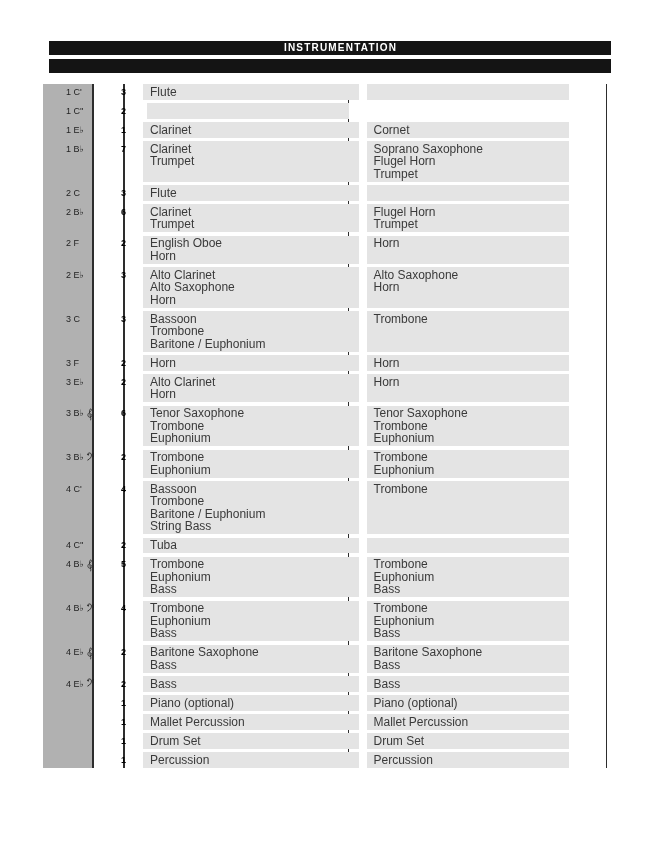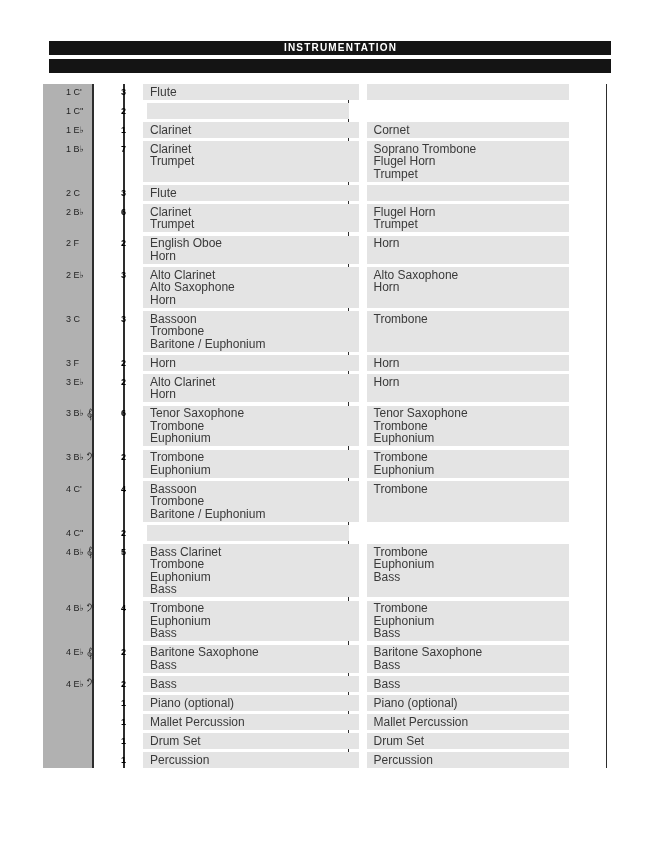--- a/index.html
+++ b/index.html
@@ -105,21 +105,21 @@
         <div class="trow">
           <div class="label-cell">
             <span>1 B♭</span>
           </div>
           <div class="count-cell">7</div>
           <div class="inst-cell h-cell">
             <div>Clarinet</div>
             <div>Trumpet</div>
           </div>
           <div class="inst-cell f-cell">
-            <div>Soprano Trombone</div>
+            <div>Soprano Saxophone</div>
             <div>Flugel Horn</div>
             <div>Trumpet</div>
           </div>
         </div>
         <div class="trow">
           <div class="label-cell">
             <span>2 C</span>
           </div>
           <div class="count-cell">3</div>
           <div class="inst-cell h-cell">
@@ -249,42 +249,45 @@
         </div>
         <div class="trow">
           <div class="label-cell">
             <span>4 C'</span>
           </div>
           <div class="count-cell">4</div>
           <div class="inst-cell h-cell">
             <div>Bassoon</div>
             <div>Trombone</div>
             <div>Baritone / Euphonium</div>
+            <div>String Bass</div>
           </div>
           <div class="inst-cell f-cell">
             <div>Trombone</div>
           </div>
         </div>
         <div class="trow">
           <div class="label-cell">
             <span>4 C''</span>
           </div>
           <div class="count-cell">2</div>
+          <div class="inst-cell h-cell">
+            <div>Tuba</div>
+          </div>
           <div class="inst-cell f-cell"></div>
         </div>
         <div class="trow">
           <div class="label-cell">
             <span>4 B♭</span>
             <svg class="clef" viewBox="0 0 12 24" width="7" height="13">
               <path d="M7 22.5c1.2-.3 1.8-1.2 1.5-2.6L6 7.8C5.6 5.6 6 3.6 7.2 2.2c.9-1 1.9-.8 2.2.5.4 1.7-.8 3.3-2.8 4.9C4.3 9.4 3 11 3 13.2c0 2.3 1.7 3.9 3.9 3.9 2 0 3.4-1.4 3.4-3.2 0-1.7-1.3-2.9-2.9-2.9" fill="none" stroke="#222" stroke-width="1.4"></path>
             </svg>
           </div>
           <div class="count-cell">5</div>
           <div class="inst-cell h-cell">
-            <div>Bass Clarinet</div>
             <div>Trombone</div>
             <div>Euphonium</div>
             <div>Bass</div>
           </div>
           <div class="inst-cell f-cell">
             <div>Trombone</div>
             <div>Euphonium</div>
             <div>Bass</div>
           </div>
         </div>

